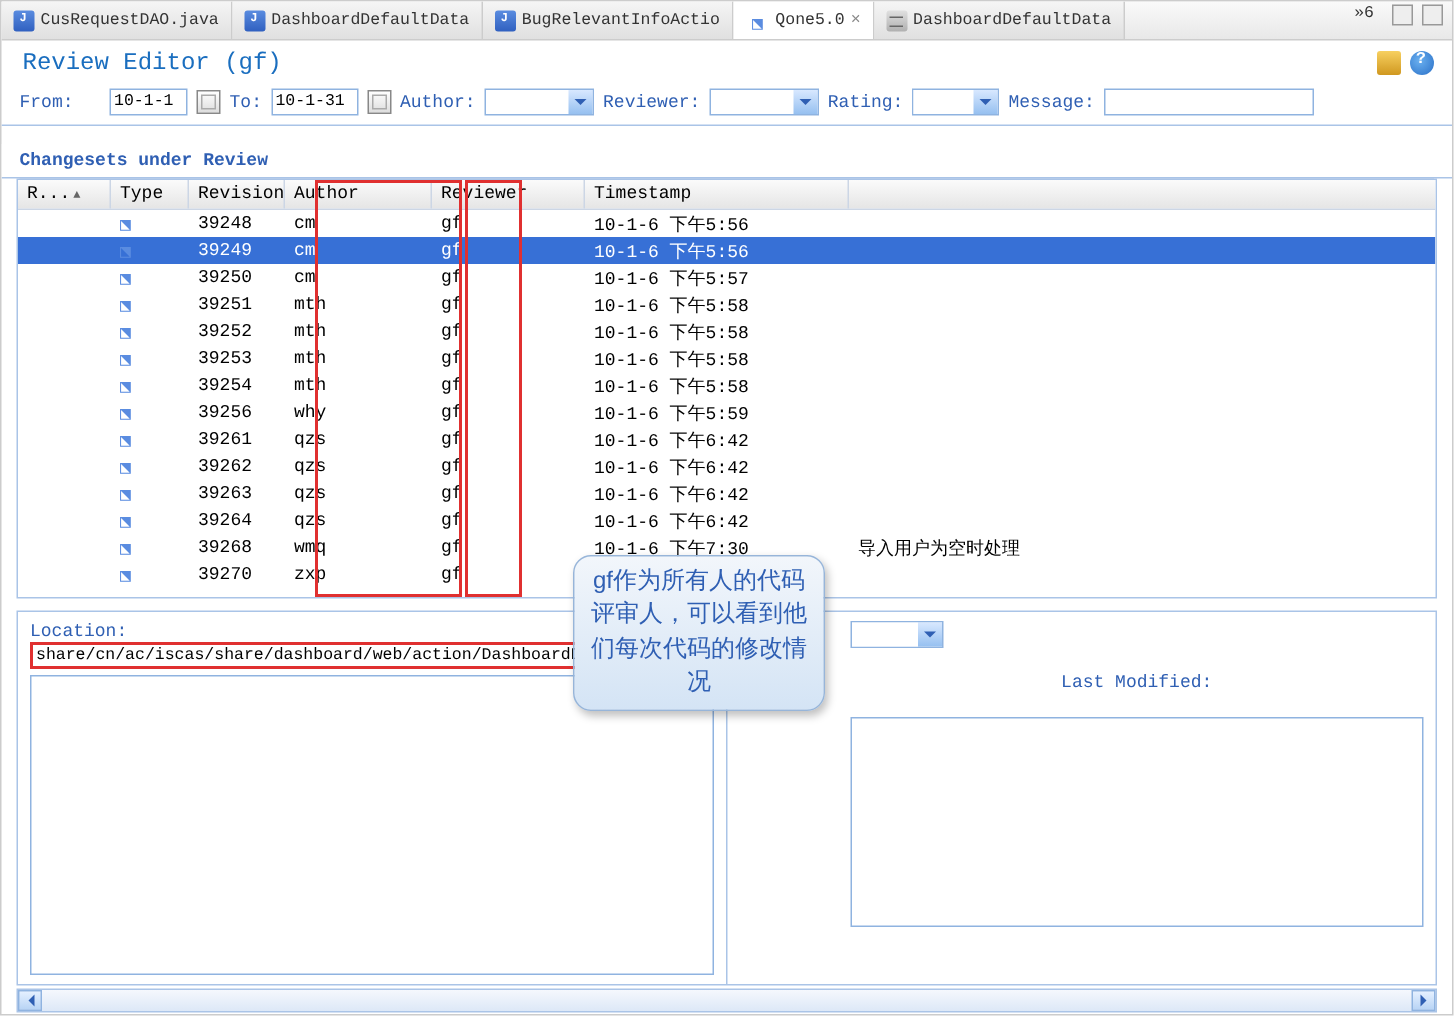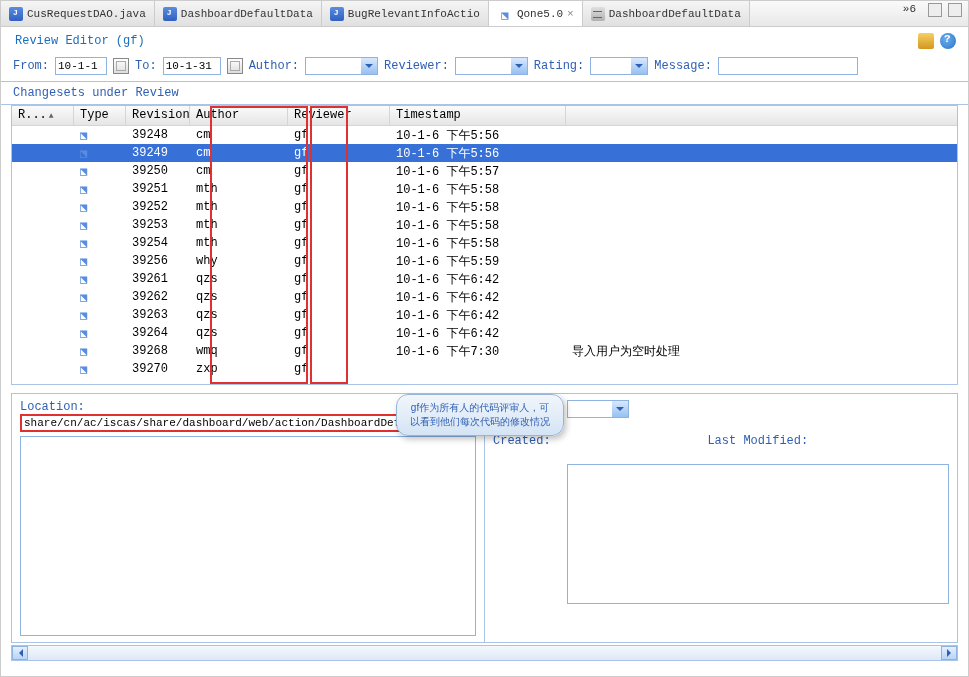--- a/index.html
+++ b/index.html
@@ -10,50 +10,50 @@
 .tab-icon { width: 14px; height: 14px; display: inline-block; }
 .java-icon { background: linear-gradient(#5a8ce0,#3060c0); border-radius: 2px; position: relative; }
 .java-icon::after { content: "J"; color: #fff; font-size: 8px; position: absolute; left: 4px; top: 1px; font-weight: bold; }
 .gen-icon { background: linear-gradient(#e0e0e0,#b0b0b0); border-radius: 2px; position: relative; }
 .gen-icon::after { content: ""; position: absolute; left:2px; top:4px; width:9px; height:5px; border-top:1px solid #666; border-bottom:1px solid #666; }
 .link-icon { width: 16px; height: 12px; display: inline-block; color:#5a8ce0; font-size:12px; }
 .tabs-extra { margin-left:auto; padding:2px 6px; font-size:11px; color:#333; }
 .tabs-ctrls { display:flex; gap:6px; padding:2px 6px; }
 .tabs-ctrls span { width:14px; height:14px; border:1px solid #999; background:#eee; font-size:9px; text-align:center; line-height:12px; cursor:pointer; color:#555; }
 .header-bar { display:flex; align-items:center; justify-content:space-between; padding:6px 12px 4px 14px; }
-.header-title { color:#1a6ebf; font-family:"Courier New",monospace; font-size:12px; }
+.header-title { color:#1a6ebf; font-family:"Courier New",monospace; font-size:16px; }
 .header-icons { display:flex; gap:6px; }
 .hicon { width:16px; height:16px; display:inline-block; border-radius:2px; }
 .pkg-icon { background: linear-gradient(#f7d060,#d09820); }
 .help-icon { background: radial-gradient(circle at 40% 40%, #6ab0f0,#2a70c7); border-radius:50%; position:relative; }
 .help-icon::after { content:"?"; color:#fff; font-weight:bold; font-size:11px; position:absolute; left:4px; top:0; }
 .filter-bar { display:flex; align-items:center; gap:6px; padding:4px 12px 6px; border-bottom:1px solid #aac4e7; color:#2f5fb3; }
 .filter-bar input[type=text] { border:1px solid #8fb3e0; height:18px; font-family:"Courier New",monospace; font-size:11px; padding:0 2px; }
 .cal-icon { width:16px; height:16px; display:inline-block; border:1px solid #888; background:linear-gradient(#fff,#ddd); position:relative; cursor:pointer; }
 .cal-icon::after { content:""; position:absolute; inset:2px; border:1px solid #aaa; }
 .combo { display:inline-flex; border:1px solid #8fb3e0; height:18px; align-items:center; background:#fff; }
 .combo input { border:0; width:55px; height:16px; font-family:"Courier New",monospace; font-size:11px; }
 .combo .arrow { width:16px; height:16px; background:linear-gradient(#d8e8ff,#96c0f0); display:flex; align-items:center; justify-content:center; cursor:pointer; }
 .combo .arrow::after { content:""; border:4px solid transparent; border-top-color:#2f5fb3; margin-top:4px; }
 .msg-input { border:1px solid #8fb3e0; height:18px; width:140px; font-family:"Courier New",monospace; font-size:11px; }
-.section-label { color:#2f5fb3; font-weight:normal; font-family:"Courier New",monospace; padding:4px 12px; border-bottom:1px solid #aac4e7; background:#fff; position:relative; }
+.section-label { color:#2f5fb3; font-weight:bold; font-family:"Courier New",monospace; padding:4px 12px; border-bottom:1px solid #aac4e7; background:#fff; position:relative;margin-top:12px; }
 .section-label::after { content:""; position:absolute; left:12px; right:12px; bottom:-1px; border-bottom:1px solid #aac4e7; }
 .table-wrap { position:relative; margin:0 10px; border:1px solid #aac4e7; height:280px; overflow:hidden; }
 .thead { display:flex; background:linear-gradient(#fbfbfb,#e5e5e5); border-bottom:1px solid #ccd6e5; font-family:"Courier New",monospace; color:#000; height:20px; flex-shrink:0; }
 .th { padding:2px 6px; border-right:1px solid #ccd6e5; overflow:hidden; white-space:nowrap; }
 .tbody { overflow-y:scroll; height:258px; }
 .row { display:flex; height:18px; align-items:center; font-family:"Courier New",monospace; color:#000; }
 .row.selected { background:#3770d6; color:#fff; }
 .td { padding:1px 6px; overflow:hidden; white-space:nowrap; }
 .c-r { width:62px; } .c-type { width:52px; } .c-rev { width:64px; text-align:left; } .c-auth { width:98px; } .c-revw { width:102px; } .c-ts { width:176px; } .c-msg { flex:1; }
 .sort-ind { font-size:8px; color:#666; margin-left:2px; }
 .redbox { position:absolute; border:2px solid #e03030; pointer-events:none; }
 .redbox.a { left:198px; top:0; width:98px; height:278px; }
 .redbox.b { left:298px; top:0; width:38px; height:278px; }
-.callout { position:absolute; left:396px; top:370px; width:168px; padding:6px 10px; background:linear-gradient(#f2f6fb,#d4e4f5); border:1px solid #97b5d9; border-radius:12px; box-shadow:2px 3px 6px rgba(0,0,0,0.25); font-family:"Microsoft YaHei","SimSun",sans-serif; font-size:10px; color:#2f5fb3; text-align:center; line-height:1.4; z-index:10;margin-top:24px; }
+.callout { position:absolute; left:382px; top:370px; width:168px; padding:6px 10px; background:linear-gradient(#f2f6fb,#d4e4f5); border:1px solid #97b5d9; border-radius:12px; box-shadow:2px 3px 6px rgba(0,0,0,0.25); font-family:"Microsoft YaHei","SimSun",sans-serif; font-size:16px; color:#2f5fb3; text-align:center; line-height:1.4; z-index:10; }
 .files-section { margin:8px 10px 0; border:1px solid #aac4e7; height:250px; display:flex; flex-direction:column; position:relative; }
 .files-header { display:flex; justify-content:space-between; padding:4px 8px; border-bottom:1px solid #aac4e7; background:#fff; }
 .files-header .lbl { font-weight:bold; color:#2f5fb3; }
 .files-header .chk { width:16px; height:16px; display:inline-block; border:1px solid #c9a96e; background:#f5e9c8; position:relative; cursor:pointer; }
 .files-header .chk::after { content:"✓"; color:#b08020; font-size:11px; position:absolute; left:2px; top:-1px; }
 .files-body { display:flex; flex:1; }
 .files-left { flex:1; padding:6px 8px; border-right:1px solid #aac4e7; }
 .files-right { flex:1; padding:6px 8px; display:grid; grid-template-columns:auto 1fr auto 1fr; column-gap:10px; row-gap:6px; align-content:start;gap:16px; }
 .loc-input { width:100%; border:2px solid #e03030; padding:1px 2px; font-family:"Courier New",monospace; font-size:11px; color:#000; background:#fff; }
 .big-area { border:1px solid #8fb3e0; background:#fff; flex:1; margin-top:4px; min-height:160px; }
@@ -100,21 +100,21 @@
 <div class="header-bar">
   <span class="header-title">Review Editor (gf)</span>
   <span class="header-icons">
     <span class="hicon pkg-icon"></span>
     <span class="hicon help-icon"></span>
   </span>
 </div>
 
 <div class="filter-bar">
   <span>From:</span>
-  <input type="text" style="width: 52px;" value="10-1-1">
+  <input type="text" style="width: 52px; margin-left: 18px;" value="10-1-1">
   <span class="cal-icon"></span>
   <span>To:</span>
   <input type="text" style="width: 58px;" value="10-1-31">
   <span class="cal-icon"></span>
   <span>Author:</span>
   <span class="combo">
       <input style="">
       <span class="arrow"></span>
     </span>
   <span>Reviewer:</span>

